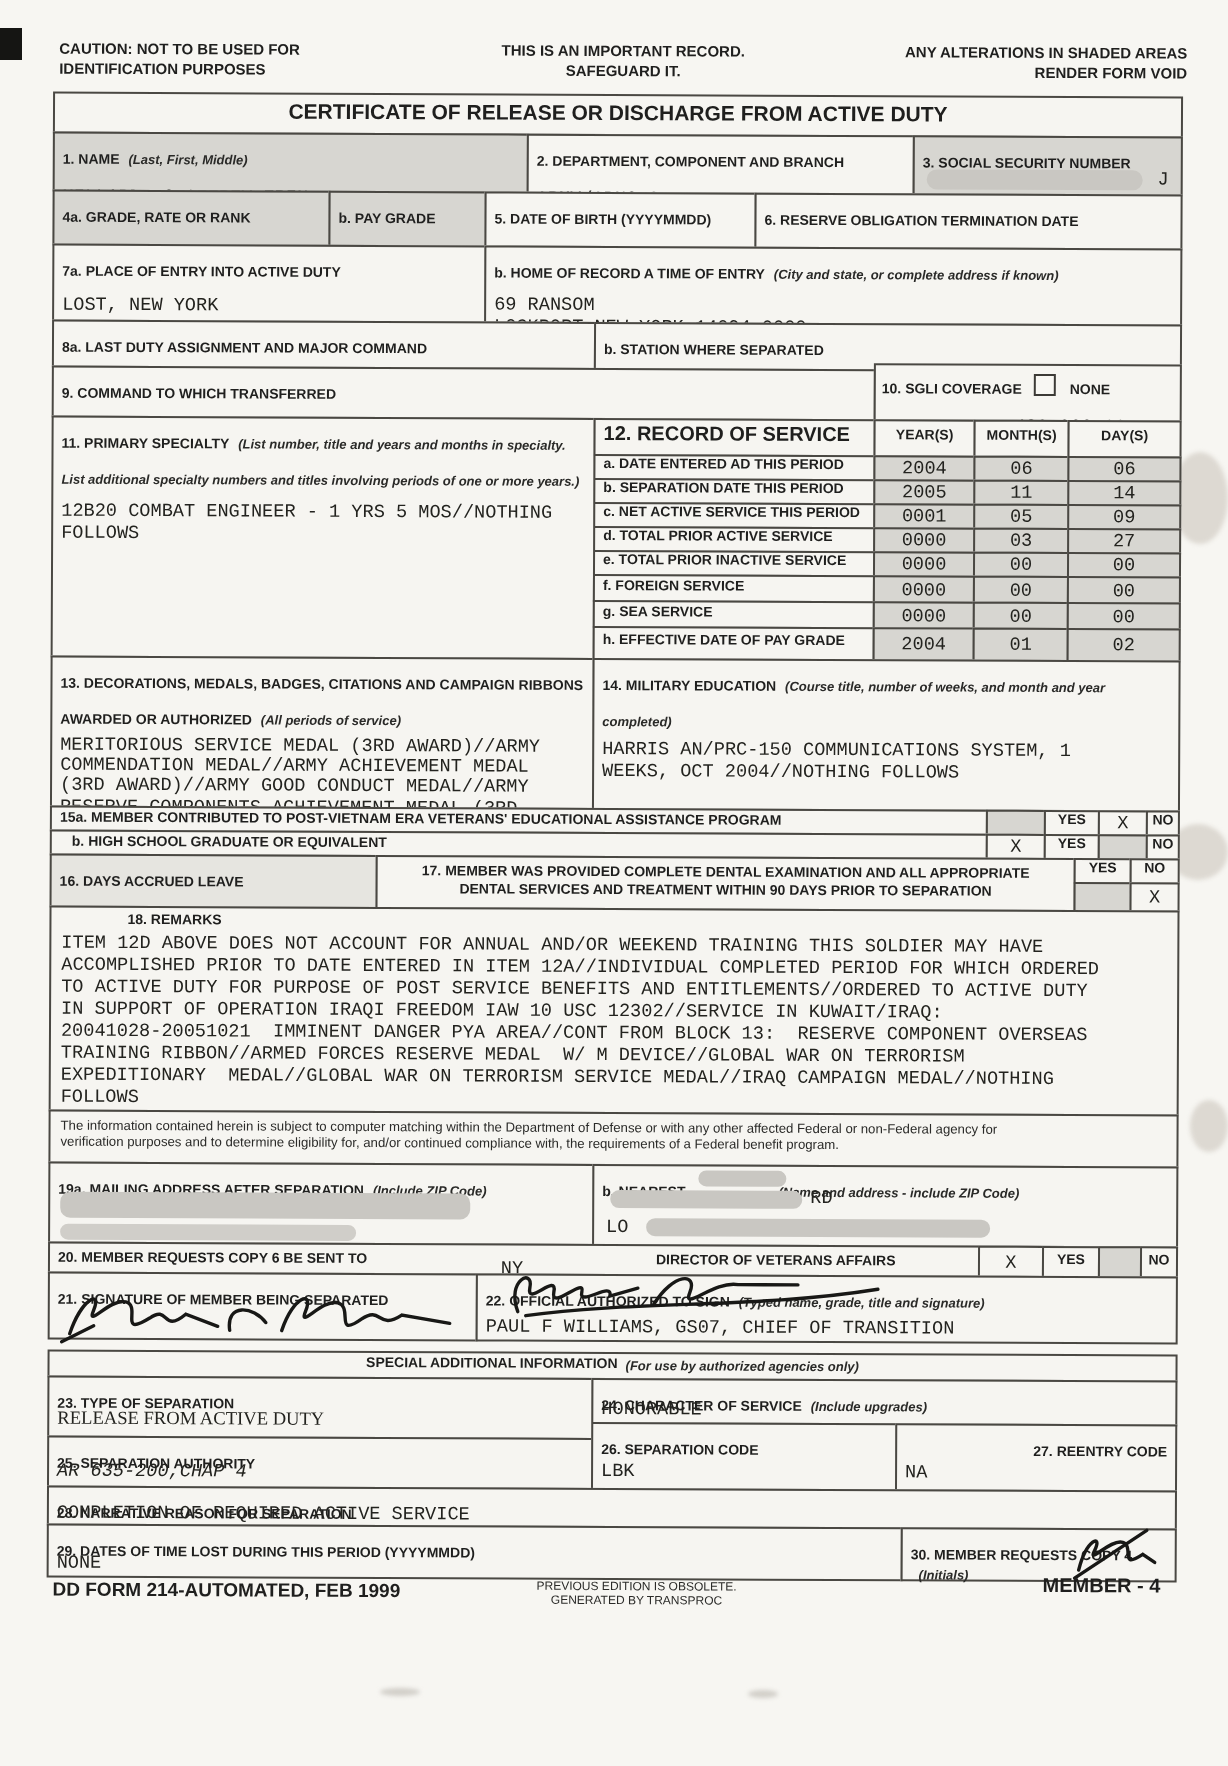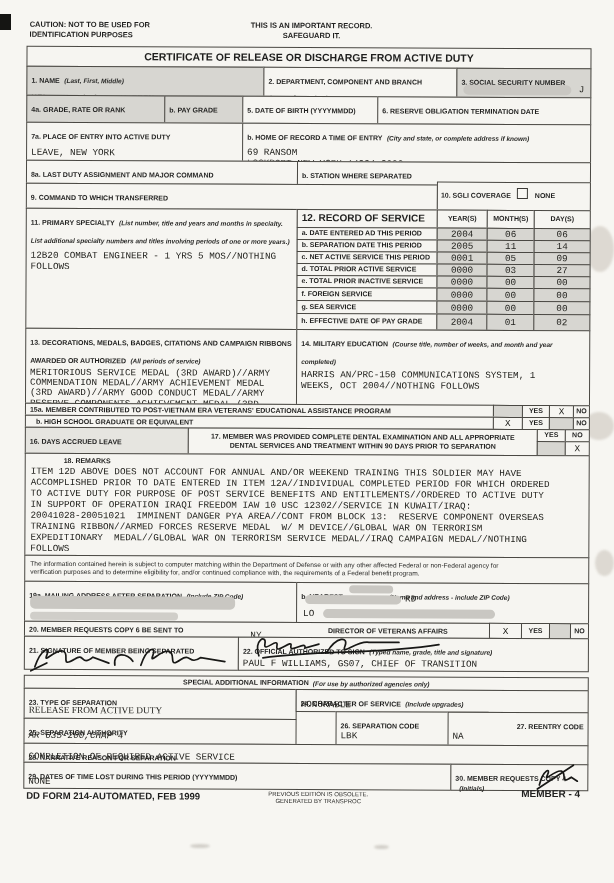--- a/index.html
+++ b/index.html
@@ -34,20 +34,22 @@
   <div class="smudge" style="left:595px;top:550px;width:19px;height:26px;"></div>
   <div class="smudge" style="left:190px;top:844px;width:20px;height:4px;background:#d2cfc9;"></div>
   <div class="smudge" style="left:374px;top:845px;width:15px;height:4px;background:#d2cfc9;"></div>
 
   <div id="form">
 
     <div class="abs lbl lbl-big pre" style="left:28px;top:21px;width:210px;line-height:10px;">CAUTION:  NOT TO BE USED FOR
 IDENTIFICATION PURPOSES</div>
     <div class="abs lbl lbl-big pre ctr" style="left:200px;top:21px;width:220px;line-height:10px;">THIS IS AN IMPORTANT RECORD.
 SAFEGUARD IT.</div>
+    <div class="abs lbl lbl-big pre" style="left:388px;top:21px;width:204px;text-align:right;line-height:10px;">ANY ALTERATIONS IN SHADED AREAS
+RENDER FORM VOID</div>
 
     <div class="cell vcell" style="left:25px;top:47px;width:565px;height:21px;border-width:1.5px;">
       <span class="lbl" style="font-size:10.5px;">CERTIFICATE OF RELEASE OR DISCHARGE FROM ACTIVE DUTY</span>
     </div>
 
     <div class="cell shaded pad" style="left:25px;top:67px;width:238px;height:30px;">
       <span class="lbl">1. NAME</span>
       <span class="sub">(Last, First, Middle)</span>
       <div class="typed" style="margin-top:6px;">MILLARD, GEOFFREY ERIN</div>
     </div>
@@ -76,21 +78,21 @@
     <div class="cell pad" style="left:376px;top:96px;width:214px;height:28px;">
       <span class="lbl">6. RESERVE OBLIGATION TERMINATION DATE</span>
       <div style="margin-top:1px;padding-left:18px;">
         <span class="sub">(YYYYMMDD)</span>
         <span class="typed" style="margin-left:6px;">20060513</span>
       </div>
     </div>
 
     <div class="cell pad" style="left:25px;top:123px;width:217px;height:39px;">
       <span class="lbl">7a. PLACE OF ENTRY INTO ACTIVE DUTY</span>
-      <div class="typed" style="position:absolute;left:4px;bottom:2px;">LEAVE, NEW YORK</div>
+      <div class="typed" style="position:absolute;left:4px;bottom:2px;">LOST, NEW YORK</div>
     </div>
     <div class="cell pad" style="left:241px;top:123px;width:349px;height:39px;">
       <span class="lbl">b. HOME OF RECORD A TIME OF ENTRY</span>
       <span class="sub">(City and state, or complete address if known)</span>
       <div class="typed" style="margin-top:3px;">69 RANSOM
 LOCKPORT NEW YORK 14094-0000</div>
     </div>
 
     <div class="cell pad" style="left:25px;top:161px;width:272px;height:24px;">
       <span class="lbl">8a. LAST DUTY ASSIGNMENT AND MAJOR COMMAND</span>
@@ -389,21 +391,21 @@
     </div>
     <div class="cell pad" style="left:297px;top:689px;width:293px;height:23px;">
       <span class="lbl">24. CHARACTER OF SERVICE</span>
       <span class="sub">(Include upgrades)</span>
       <div class="typed" style="position:absolute;left:4px;bottom:1px;">HONORABLE</div>
     </div>
     <div class="cell pad" style="left:25px;top:719px;width:273px;height:26px;">
       <span class="lbl">25. SEPARATION AUTHORITY</span>
       <div class="typed" style="position:absolute;left:4px;bottom:2px;font-style:italic;">AR 635-200,CHAP 4</div>
     </div>
-    <div class="cell pad" style="left:297px;top:711px;width:153px;height:34px;margin-left:40px;">
+    <div class="cell pad" style="left:297px;top:711px;width:153px;height:34px;">
       <span class="lbl">26. SEPARATION CODE</span>
       <div class="typed" style="position:absolute;left:4px;bottom:3px;">LBK</div>
     </div>
     <div class="cell pad" style="left:449px;top:711px;width:141px;height:34px;text-align:right;">
       <span class="lbl">27. REENTRY CODE</span>
       <div class="typed" style="position:absolute;left:4px;bottom:3px;">NA</div>
     </div>
     <div class="cell pad" style="left:25px;top:744px;width:565px;height:20px;">
       <span class="lbl">28. NARRATIVE REASON FOR SEPARATION</span>
       <div class="typed" style="position:absolute;left:4px;bottom:0;">COMPLETION OF REQUIRED ACTIVE SERVICE</div>

